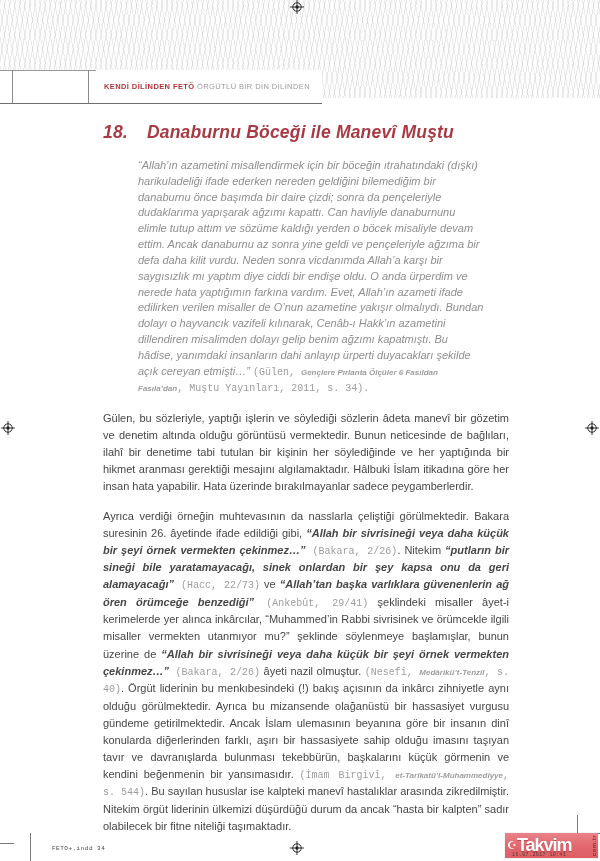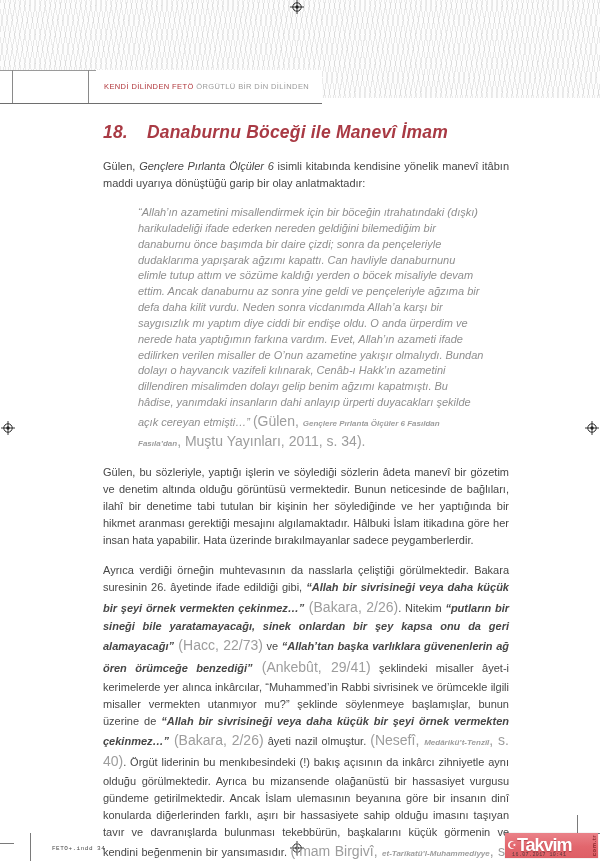--- a/index.html
+++ b/index.html
@@ -15,35 +15,35 @@
   
   .header-strip{position:absolute;left:0;top:70px;width:322px;height:33px;background:#fff;
     border-bottom:1px solid #6e6e6e;}
   .header-topline{position:absolute;left:0;top:70px;width:96px;height:1px;background:#9a9a9a;}
   .header-vline-left{position:absolute;left:12px;top:70px;width:1px;height:33px;background:#8a8a8a;}
   .header-vline{position:absolute;left:88px;top:70px;width:1px;height:33px;background:#8a8a8a;}
   .pagenum{position:absolute;left:12px;top:70px;width:76px;height:33px;line-height:33px;
     text-align:center;font-size:11px;color:#6f6f6f;}
   .header-title{position:absolute;left:104px;top:70px;height:33px;line-height:33px;
     font-size:7.5px;letter-spacing:.4px;white-space:nowrap;color:#9a9a9a;}
-  .hdr-bold{color:#b0353a;font-weight:normal;}
+  .hdr-bold{color:#b0353a;font-weight:bold;}
 
   
   .content{position:absolute;left:103px;top:122px;width:406px;}
   .section-title{margin:0 0 15px 0;font-size:17.5px;font-weight:bold;font-style:italic;
     color:#a93a44;letter-spacing:.2px;}
   .section-num{display:inline-block;margin-right:19px;}
   .para{margin:0 0 13px 0;font-size:11px;line-height:1.55;text-align:justify;color:#474747;}
   .quote{margin:2px 0 13px 35px;width:346px;font-size:11px;line-height:1.44;
     font-style:italic;color:#8f8f8f;text-align:left;}
 
   
   .seg-i{font-style:italic;}
   .seg-bi{font-style:italic;font-weight:bold;}
-  .seg-ref{font-size:14px;color:#9d9d9d;font-style:normal;font-weight:normal;}
+  .seg-ref{font-size:10px;color:#9d9d9d;font-style:normal;font-weight:normal;font-family:Liberation Mono, monospace;}
   .seg-refi{font-size:8px;color:#9d9d9d;font-style:italic;font-weight:bold;}
   .seg-refbi{font-size:8px;color:#9d9d9d;font-style:italic;font-weight:bold;margin-top:12px;}
 
   
   .regmark{position:absolute;width:14px;height:14px;}
   .crop{position:absolute;background:#7a7a7a;}
 
   
   .slug{position:absolute;left:52px;top:845px;font-family:"Liberation Mono",monospace;
     font-size:6px;color:#4a4a4a;letter-spacing:.5px;}
@@ -99,23 +99,22 @@
       <line x1="0" y1="7" x2="14" y2="7" stroke="#222" stroke-width="0.9"></line>
     </svg>
 
   <div class="crop" style="left:30px;top:833px;width:1px;height:28px"></div>
   <div class="crop" style="left:0;top:843px;width:14px;height:1px"></div>
   <div class="crop" style="left:577px;top:815px;width:1px;height:19px"></div>
   <div class="crop" style="left:566px;top:833px;width:34px;height:1px"></div>
 
   <div class="content">
     <h2 class="section-title">
-      <span class="section-num">18.</span><span>Danaburnu Böceği ile Manevî İmam</span>
+      <span class="section-num">18.</span><span>Danaburnu Böceği ile Manevî Muştu</span>
     </h2>
-    <p class="para"><span class="seg-n">Gülen, </span><span class="seg-i">Gençlere Pırlanta Ölçüler 6</span><span class="seg-n"> isimli kitabında kendisine yönelik manevî itâbın maddi uyarıya dönüştüğü garip bir olay anlatmaktadır:</span></p>
     <div class="quote"><span class="seg-i">“Allah’ın azametini misallendirmek için bir böceğin ıtrahatındaki (dışkı) harikuladeliği ifade ederken nereden geldiğini bilemediğim bir danaburnu önce başımda bir daire çizdi; sonra da pençeleriyle dudaklarıma yapışarak ağzımı kapattı. Can havliyle danaburnunu elimle tutup attım ve sözüme kaldığı yerden o böcek misaliyle devam ettim. Ancak danaburnu az sonra yine geldi ve pençeleriyle ağzıma bir defa daha kilit vurdu. Neden sonra vicdanımda Allah’a karşı bir saygısızlık mı yaptım diye ciddi bir endişe oldu. O anda ürperdim ve nerede hata yaptığımın farkına vardım. Evet, Allah’ın azameti ifade edilirken verilen misaller de O’nun azametine yakışır olmalıydı. Bundan dolayı o hayvancık vazifeli kılınarak, Cenâb-ı Hakk’ın azametini dillendiren misalimden dolayı gelip benim ağzımı kapatmıştı. Bu hâdise, yanımdaki insanların dahi anlayıp ürperti duyacakları şekilde açık cereyan etmişti…” </span><span class="seg-ref">(Gülen, </span><span class="seg-refi">Gençlere Pırlanta Ölçüler 6 Fasıldan Fasıla’dan</span><span class="seg-ref">, Muştu Yayınları, 2011, s. 34).</span></div>
     <p class="para">Gülen, bu sözleriyle, yaptığı işlerin ve söylediği sözlerin âdeta manevî bir gözetim ve denetim altında olduğu görüntüsü vermektedir. Bunun neticesinde de bağlıları, ilahî bir denetime tabi tutulan bir kişinin her söylediğinde ve her yaptığında bir hikmet aranması gerektiği mesajını algılamaktadır. Hâlbuki İslam itikadına göre her insan hata yapabilir. Hata üzerinde bırakılmayanlar sadece peygamberlerdir.</p>
     <p class="para"><span class="seg-n">Ayrıca verdiği örneğin muhtevasının da nasslarla çeliştiği görülmektedir. Bakara suresinin 26. âyetinde ifade edildiği gibi, </span><span class="seg-bi">“Allah bir sivrisineği veya daha küçük bir şeyi örnek vermekten çekinmez…”</span><span class="seg-ref"> (Bakara, 2/26)</span><span class="seg-n">. Nitekim </span><span class="seg-bi">“putların bir sineği bile yaratamayacağı, sinek onlardan bir şey kapsa onu da geri alamayacağı”</span><span class="seg-ref"> (Hacc, 22/73)</span><span class="seg-n"> ve </span><span class="seg-bi">“Allah’tan başka varlıklara güvenenlerin ağ ören örümceğe benzediği”</span><span class="seg-ref"> (Ankebût, 29/41)</span><span class="seg-n"> şeklindeki misaller âyet-i kerimelerde yer alınca inkârcılar, “Muhammed’in Rabbi sivrisinek ve örümcekle ilgili misaller vermekten utanmıyor mu?” şeklinde söylenmeye başlamışlar, bunun üzerine de </span><span class="seg-bi">“Allah bir sivrisineği veya daha küçük bir şeyi örnek vermekten çekinmez…”</span><span class="seg-ref"> (Bakara, 2/26)</span><span class="seg-n"> âyeti nazil olmuştur. </span><span class="seg-ref">(Nesefî, </span><span class="seg-refbi">Medârikü’t-Tenzîl</span><span class="seg-ref">, s. 40)</span><span class="seg-n">. Örgüt liderinin bu menkıbesindeki (!) bakış açısının da inkârcı zihniyetle aynı olduğu görülmektedir. Ayrıca bu mizansende olağanüstü bir hassasiyet vurgusu gündeme getirilmektedir. Ancak İslam ulemasının beyanına göre bir insanın dinî konularda diğerlerinden farklı, aşırı bir hassasiyete sahip olduğu imasını taşıyan tavır ve davranışlarda bulunması tekebbürün, başkalarını küçük görmenin ve kendini beğenmenin bir yansımasıdır. </span><span class="seg-ref">(İmam Birgivî, </span><span class="seg-refbi">et-Tarîkatü’l-Muhammediyye</span><span class="seg-ref">, s. 544)</span><span class="seg-n">. Bu sayılan hususlar ise kalpteki manevî hastalıklar arasında zikredilmiştir. Nitekim örgüt liderinin ülkemizi düşürdüğü durum da ancak “hasta bir kalpten” sadır olabilecek bir fitne niteliği taşımaktadır.</span></p>
   </div>
 
   <div class="slug">FETO+.indd   34</div>
   <div class="takvim">
     <span class="takvim-crescent">☪</span>
     <span class="takvim-word">Takvim</span>
     <span class="takvim-suffix">com.tr</span>

